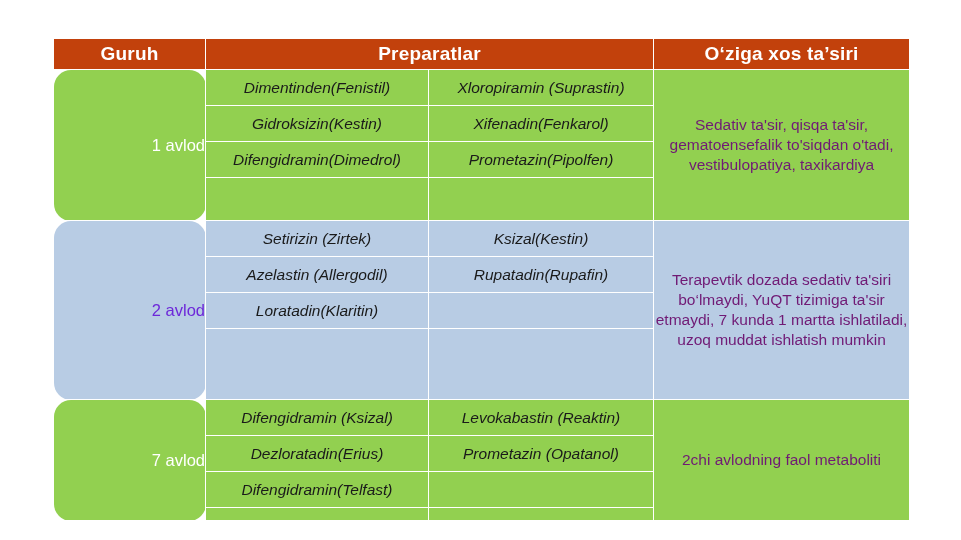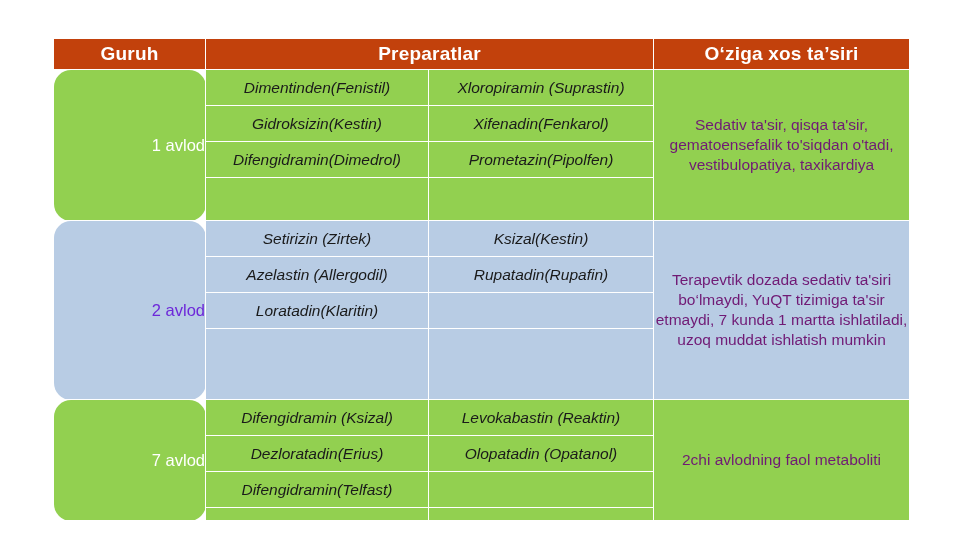--- a/index.html
+++ b/index.html
@@ -166,21 +166,21 @@
       </tr>
 
       <tr>
         <td class="green group-cell" rowspan="4">7 avlod</td>
         <td class="green prep-cell">Difengidramin (Ksizal)</td>
         <td class="green prep-cell">Levokabastin (Reaktin)</td>
         <td class="green effect-cell" rowspan="4">2chi avlodning faol metaboliti</td>
       </tr>
       <tr>
         <td class="green prep-cell">Dezloratadin(Erius)</td>
-        <td class="green prep-cell">Olopatadin (Opatanol)</td>
+        <td class="green prep-cell">Prometazin (Opatanol)</td>
       </tr>
       <tr>
         <td class="green prep-cell">Difengidramin(Telfast)</td>
         <td class="green prep-cell"></td>
       </tr>
       <tr class="spacer-row-3">
         <td class="green"></td>
         <td class="green"></td>
       </tr>
 

